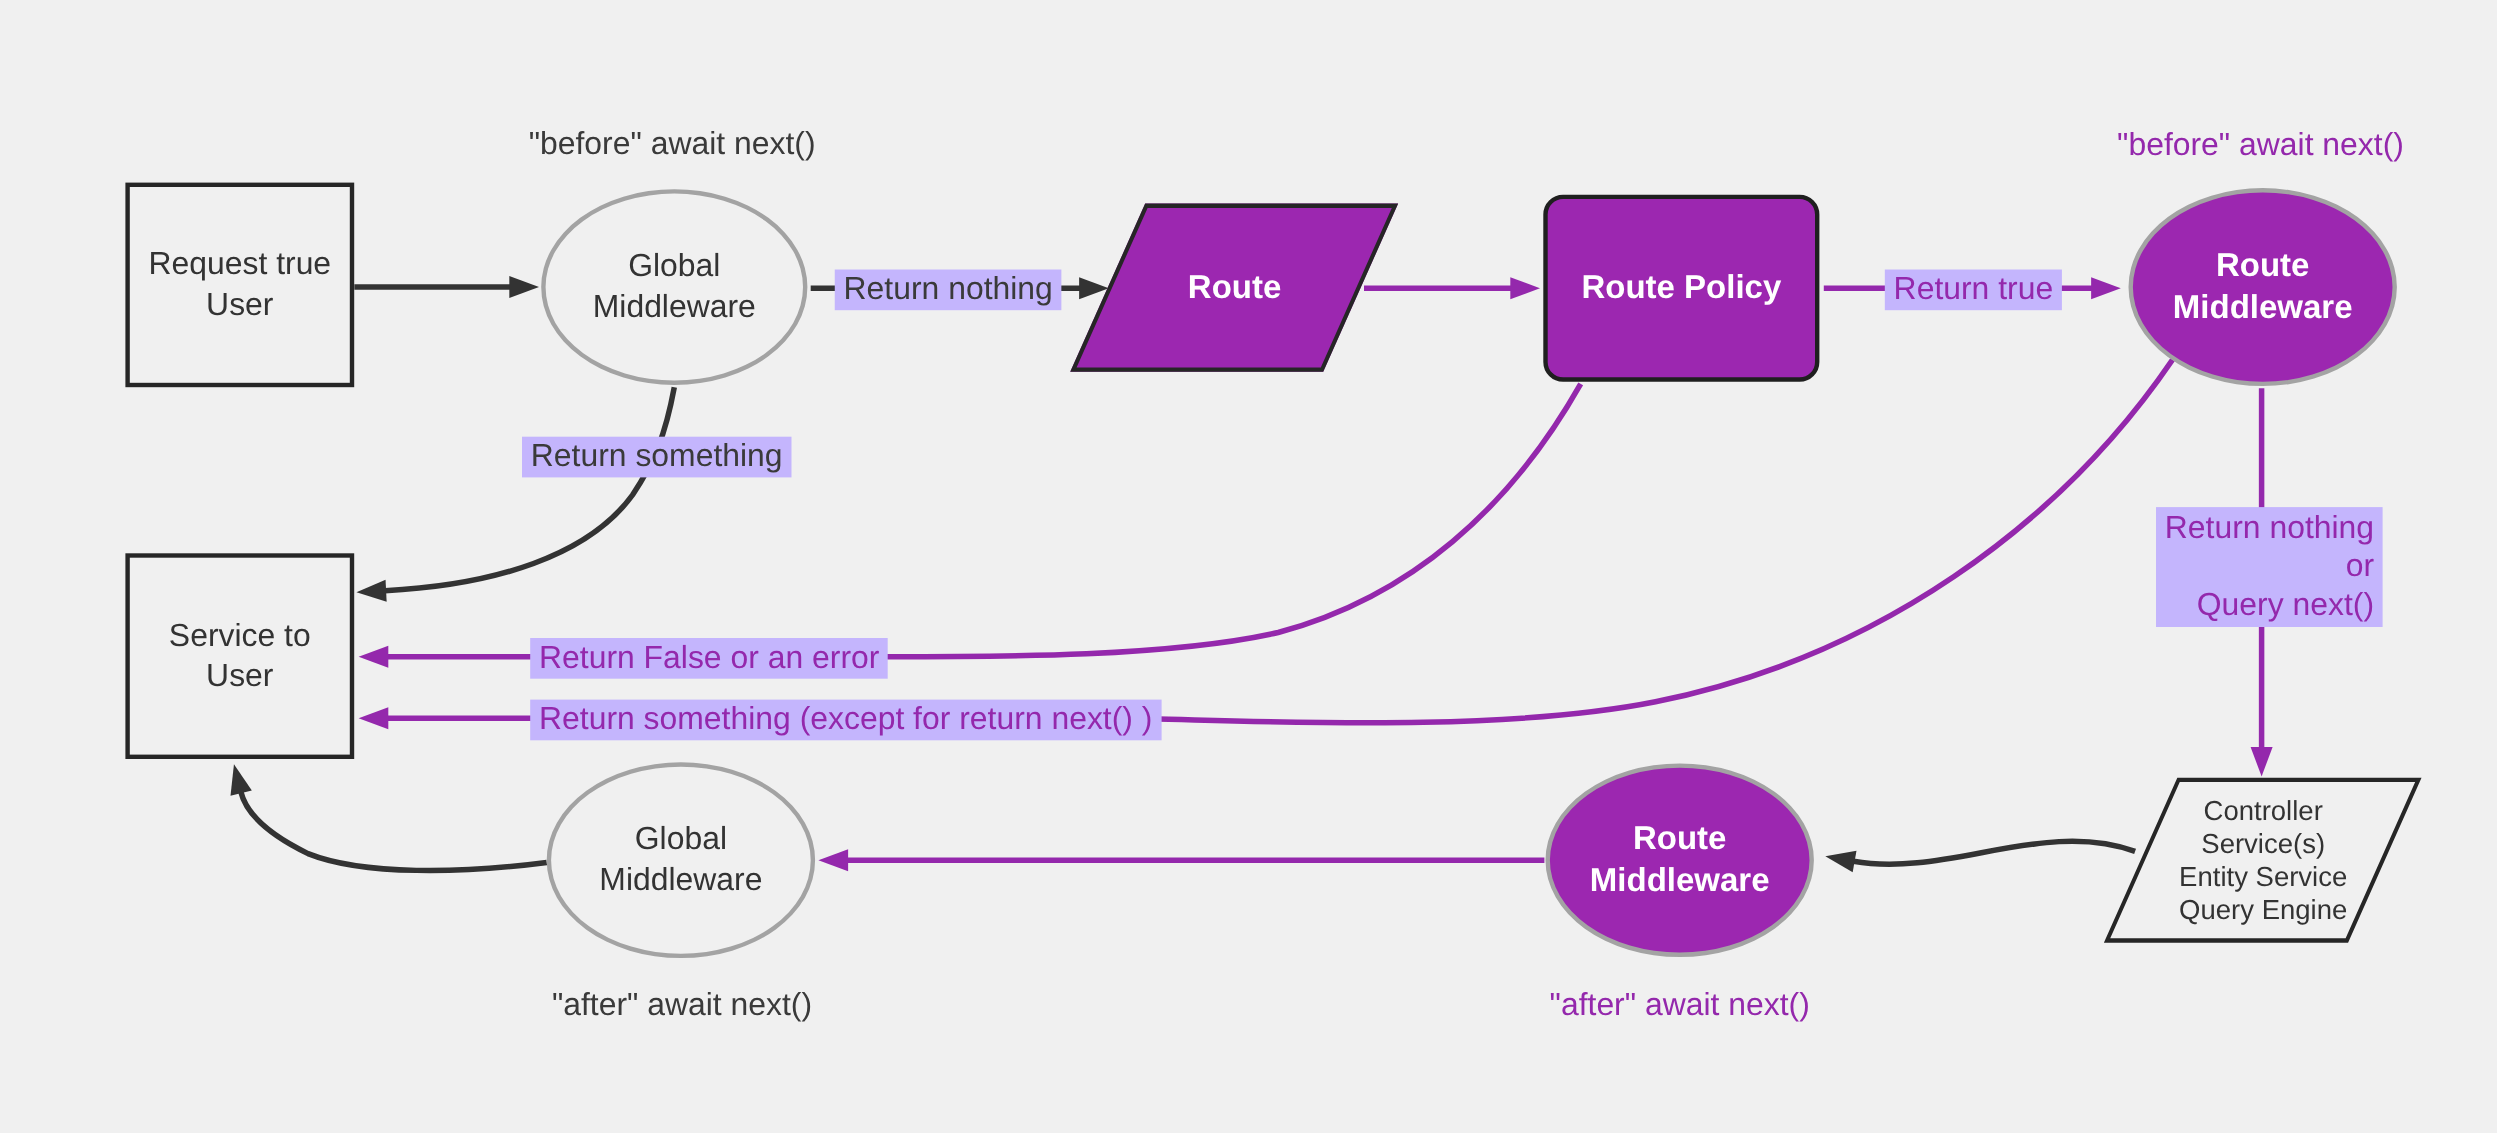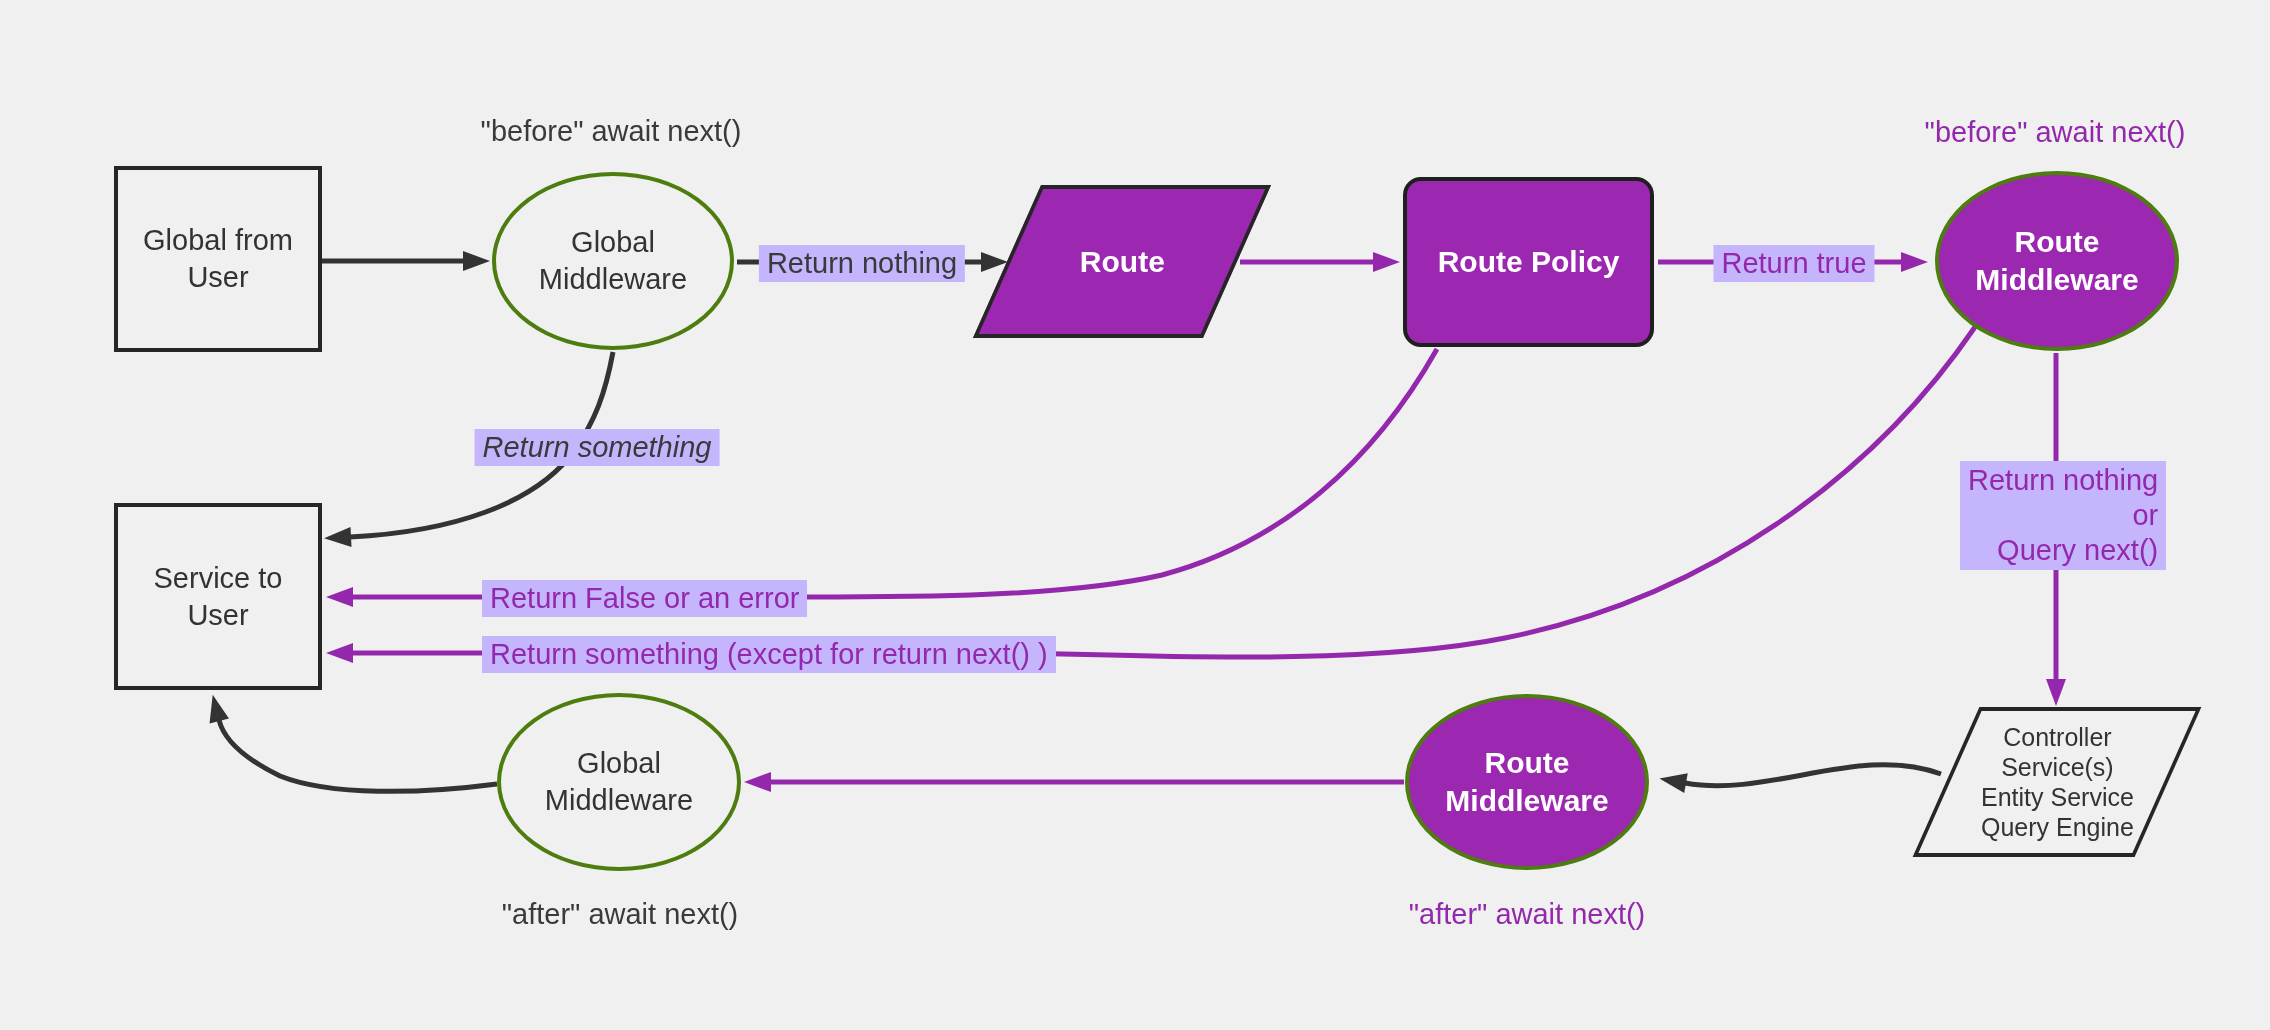--- a/index.html
+++ b/index.html
@@ -7,21 +7,21 @@
     position:relative;width:2270px;height:1030px;background:#F0F0F0;overflow:hidden;
     font-family:"Liberation Sans","DejaVu Sans",sans-serif;
   }
   .canvas svg{position:absolute;left:0;top:0;z-index:1;}
   .node{
     position:absolute;box-sizing:border-box;z-index:2;
     display:flex;flex-direction:column;align-items:center;justify-content:center;
     text-align:center;color:#333333;font-size:29px;line-height:1.26;
   }
   .rect{border:4px solid #262626;background:#F0F0F0;}
-  .ellipse{border:4px solid #4d7c0f;border-radius:50%;background:#F0F0F0;}
+  .ellipse{border:4px solid #a3a3a3;border-radius:50%;background:#F0F0F0;}
   .purple-fill{background:#9C27B0;color:#FFFFFF;font-weight:bold;font-size:30px;}
   .rounded{border-radius:18px;}
   .para{border:4px solid #262626;transform:skewX(-24deg);}
   .para .unskew{transform:skewX(24deg);display:flex;flex-direction:column;align-items:center;justify-content:center;}
   .para-plain{background:#F0F0F0;color:#333333;font-size:25px;line-height:30px;font-weight:normal;}
   .lbl{position:absolute;z-index:3;font-size:29px;white-space:nowrap;color:#3A3A3A;}
   .lbl.purple{color:#9428AC;}
   .lbl.mask{background:#c4b5fd;padding:2px 8px;text-align:right;}
   .lbl.centered{transform:translateX(-50%);}
   .lbl-block{line-height:35px;}
@@ -47,21 +47,21 @@
     <path d="M2056 353 L2056 680" stroke="#9428AC" stroke-width="5" fill="none" marker-end="url(#arrow-purple)"></path>
     <path d="M1941 774 C1858 744 1770 798 1685 783" stroke="#333333" stroke-width="5" fill="none" marker-end="url(#arrow-dark)"></path>
     <path d="M1404 782 L770 782" stroke="#9428AC" stroke-width="5" fill="none" marker-end="url(#arrow-purple)"></path>
     <path d="M497 784 C420 794 330 796 280 776 C243 758 224 740 219 720" stroke="#333333" stroke-width="5" fill="none" marker-end="url(#arrow-dark)"></path>
     <path d="M613 352 C605 395 595 420 575 450 C535 505 450 532 350 537" stroke="#333333" stroke-width="5" fill="none" marker-end="url(#arrow-dark)"></path>
     <path d="M1437 349 C1373 462 1282 543 1162 575 C1062 598 900 597 790 597 L352 597" stroke="#9428AC" stroke-width="5" fill="none" marker-end="url(#arrow-purple)"></path>
     <path d="M1975 327 C1872 478 1705 598 1505 638 C1355 668 1120 654 1016 653 L352 653" stroke="#9428AC" stroke-width="5" fill="none" marker-end="url(#arrow-purple)"></path>
   </svg>
 
   <div class="node rect" style="left:114px;top:166px;width:208px;height:186px;">
-    <span>Global from</span>
+    <span>Request true</span>
     <span>User</span>
   </div>
 
   <div class="node ellipse" style="left:492px;top:172px;width:242px;height:178px;">
     <span>Global</span>
     <span>Middleware</span>
   </div>
 
   <div class="node para purple-fill" style="left:1007px;top:185px;width:230px;height:153px;">
     <div class="unskew">
@@ -97,21 +97,21 @@
     <span>Middleware</span>
   </div>
 
   <div class="node rect" style="left:114px;top:503px;width:208px;height:187px;">
     <span>Service to</span>
     <span>User</span>
   </div>
 
   <div class="lbl centered" style="left:611px;top:115px;">"before" await next()</div>
   <div class="lbl centered mask" style="left:862px;top:245px;">Return nothing</div>
-  <div class="lbl centered mask" style="left:597px;top:429px;font-style:italic;">Return something</div>
+  <div class="lbl centered mask" style="left:597px;top:397px;">Return something</div>
   <div class="lbl purple centered mask" style="left:1794px;top:245px;">Return true</div>
   <div class="lbl purple centered" style="left:2055px;top:116px;">"before" await next()</div>
 
   <div class="lbl purple mask lbl-block" style="left:1960px;top:461px;">
     <div>Return nothing</div>
     <div>or</div>
     <div>Query next()</div>
   </div>
 
   <div class="lbl purple mask" style="left:482px;top:636px;">Return something (except for return next() )</div>

